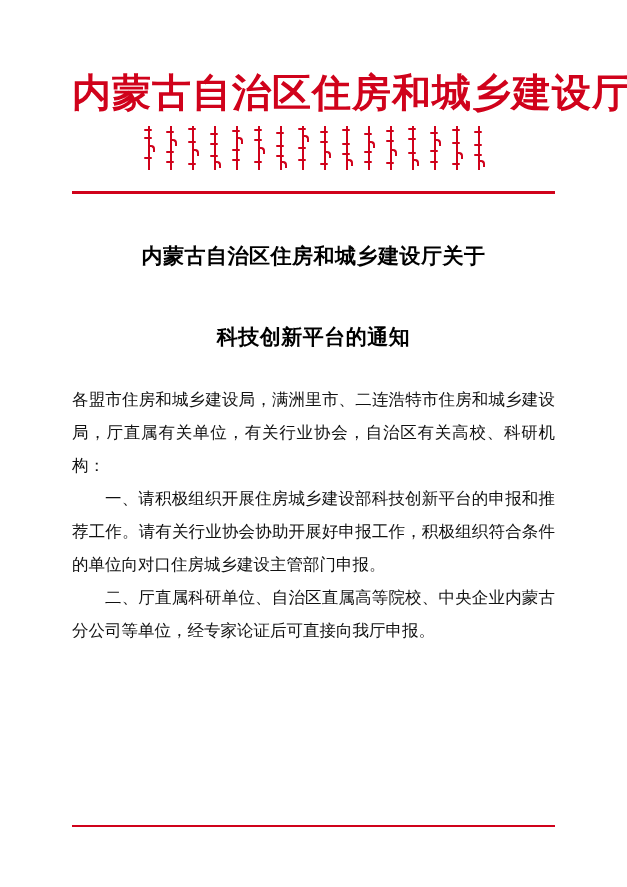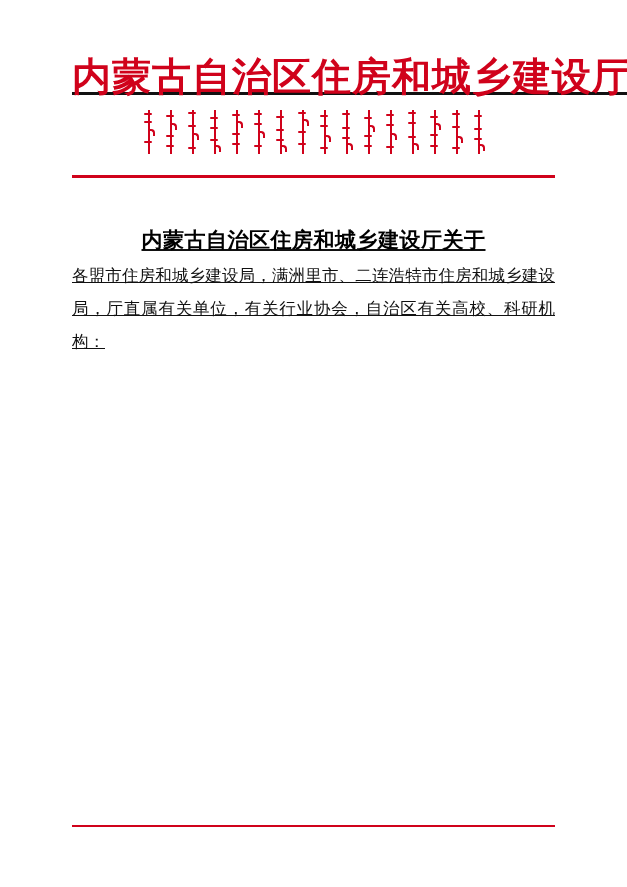--- a/index.html
+++ b/index.html
@@ -14,22 +14,21 @@
     color: #111111;
     position: relative;
     overflow: hidden;
   }
 
   .page {
     width: 627px;
     height: 887px;
     position: relative;
     box-sizing: border-box;
-    padding: 0 72px;
-    text-decoration: underline;
+    padding: 16px 72px;
   }
 
   
   .letterhead {
     padding-top: 56px;
     text-align: center;
   }
   .lh-title {
     color: #d0021b;
     font-family: "Liberation Serif", "DejaVu Serif", serif;
@@ -103,20 +102,21 @@
     font-weight: bold;
     font-size: 21px;
     line-height: 1.75;
     letter-spacing: 0.5px;
     color: #000;
   }
   .doc-title div { white-space: nowrap; margin-top: 44px; }
 
   
   .body-text {
+    margin-top: 28px;
     font-size: 16.5px;
     line-height: 2.0;
     color: #111;
     text-align: justify;
     text-justify: inter-ideograph;
   }
   .body-text p {
     margin: 0;
   }
   .indent2 { text-indent: 2em; }
@@ -237,21 +237,24 @@
           <s style="top:35px"></s>
         </div>
     </div>
 
     <div class="rule-red"></div>
   </div>
 
 
   <div class="doc-title">
     <div>内蒙古自治区住房和城乡建设厅关于</div>
+    <div>科技创新平台的通知</div>
   </div>
 
   <div class="body-text">
     <p>各盟市住房和城乡建设局，满洲里市、二连浩特市住房和城乡建设局，厅直属有关单位，有关行业协会，自治区有关高校、科研机构：</p>
+    <p class="indent2">一、请积极组织开展住房城乡建设部科技创新平台的申报和推荐工作。请有关行业协会协助开展好申报工作，积极组织符合条件的单位向对口住房城乡建设主管部门申报。</p>
+    <p class="indent2">二、厅直属科研单位、自治区直属高等院校、中央企业内蒙古分公司等单位，经专家论证后可直接向我厅申报。</p>
   </div>
 
   <div class="rule-footer"></div>
 
 </div>
 
 </body></html>

